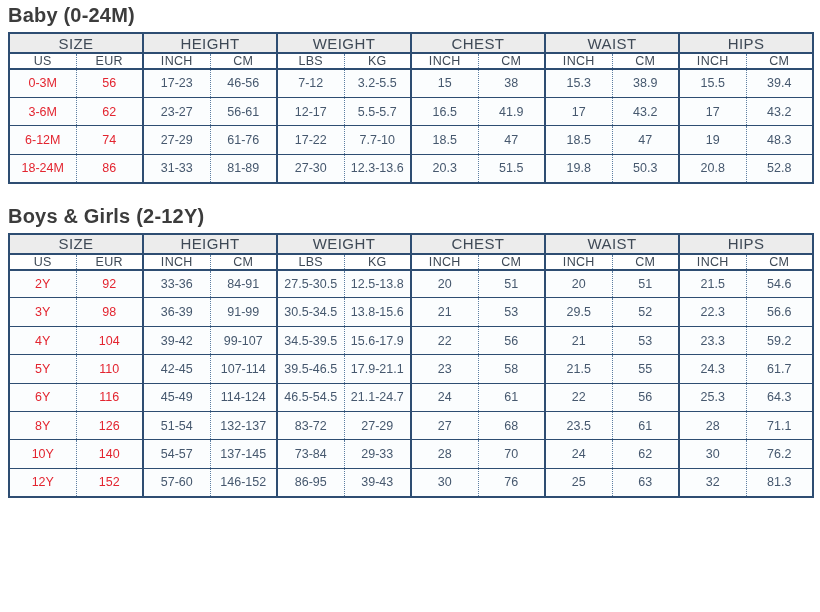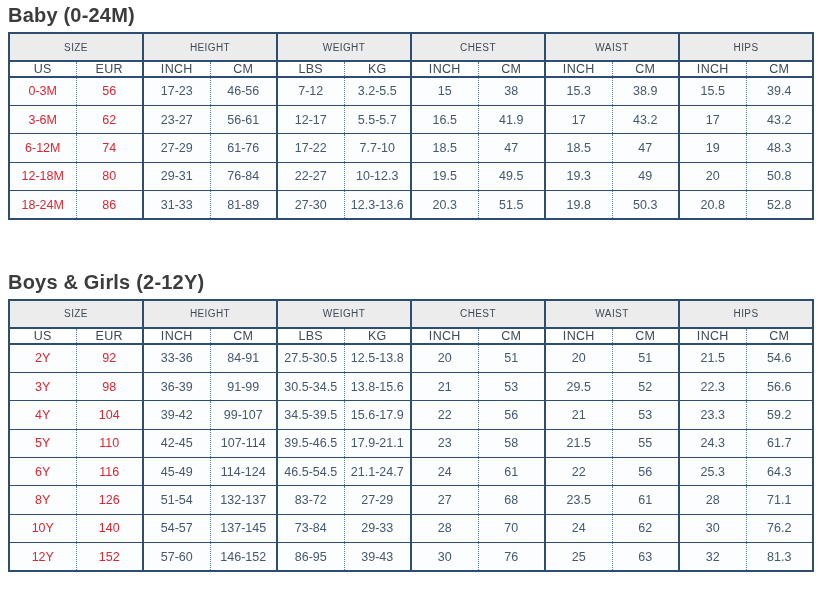--- a/index.html
+++ b/index.html
@@ -6,21 +6,21 @@
   html, body {
     margin: 0;
     padding: 0;
     background: #ffffff;
     width: 820px;
     font-family: "Liberation Sans", sans-serif;
   }
   main { padding: 3px 8px 0 8px; }
 
   .chart-section { margin: 0; }
-  .chart-section + .chart-section { margin-top: 50px; }
+  .chart-section + .chart-section { margin-top: 20px; }
 
   .title {
     font-size: 20px;
     line-height: 24px;
     font-weight: bold;
     color: var(--title_text, #3c3c3c);
     margin: 0 0 5px 0;
     letter-spacing: 0.2px;
   }
 
@@ -31,24 +31,24 @@
     border: 2px solid var(--border, #2e4d72);
   }
   th, td {
     text-align: center;
     vertical-align: middle;
     padding: 0;
     white-space: nowrap;
     overflow: hidden;
   }
   tr.groups th {
-    height: 28px;
+    height: 20px;
     background: var(--header_bg, #ececec);
     font-weight: normal;
-    font-size: 10px;
+    font-size: 15px;
     letter-spacing: 0.4px;
     color: var(--header_text, #3e4956);
     border-bottom: 2px solid var(--border, #2e4d72);
   }
   tr.units th {
     height: 16px;
     background: var(--unit_row_bg, #ffffff);
     font-weight: normal;
     font-size: 12.5px;
     letter-spacing: 0.3px;
@@ -137,34 +137,20 @@
             <td class="gs">17-22</td>
             <td class="dot">7.7-10</td>
             <td class="gs">18.5</td>
             <td class="dot">47</td>
             <td class="gs">18.5</td>
             <td class="dot">47</td>
             <td class="gs">19</td>
             <td class="dot">48.3</td>
           </tr>
           <tr>
-            <td class="red">12-18M</td>
-            <td class="dot red">80</td>
-            <td class="gs">29-31</td>
-            <td class="dot">76-84</td>
-            <td class="gs">22-27</td>
-            <td class="dot">10-12.3</td>
-            <td class="gs">19.5</td>
-            <td class="dot">49.5</td>
-            <td class="gs">19.3</td>
-            <td class="dot">49</td>
-            <td class="gs">20</td>
-            <td class="dot">50.8</td>
-          </tr>
-          <tr>
             <td class="red">18-24M</td>
             <td class="dot red">86</td>
             <td class="gs">31-33</td>
             <td class="dot">81-89</td>
             <td class="gs">27-30</td>
             <td class="dot">12.3-13.6</td>
             <td class="gs">20.3</td>
             <td class="dot">51.5</td>
             <td class="gs">19.8</td>
             <td class="dot">50.3</td>

